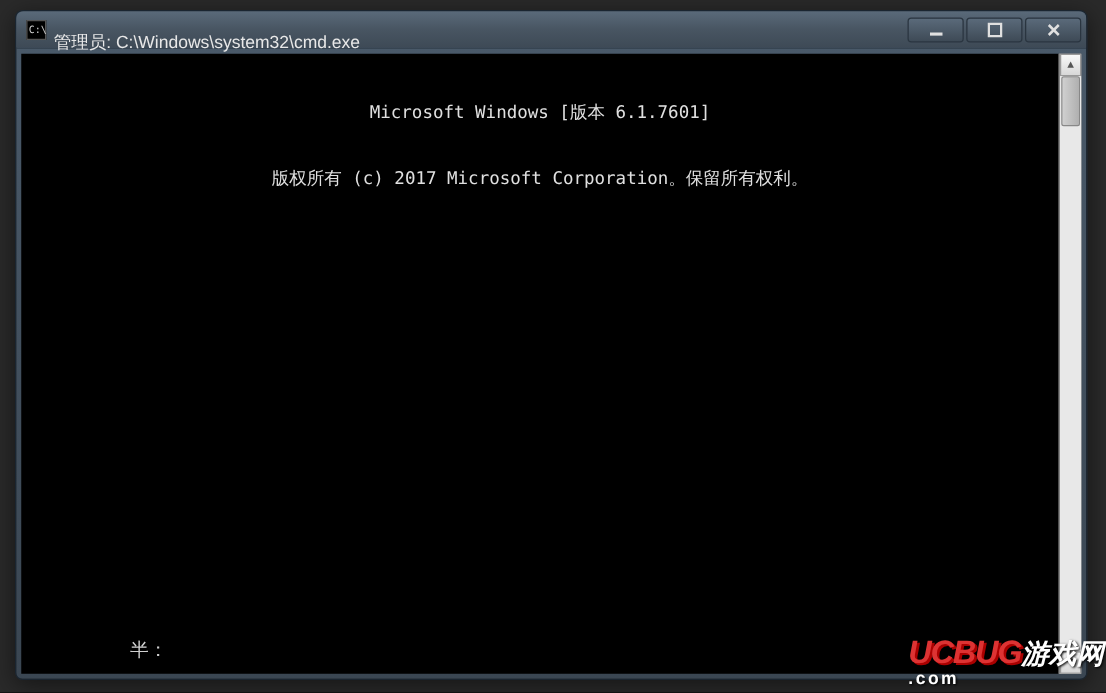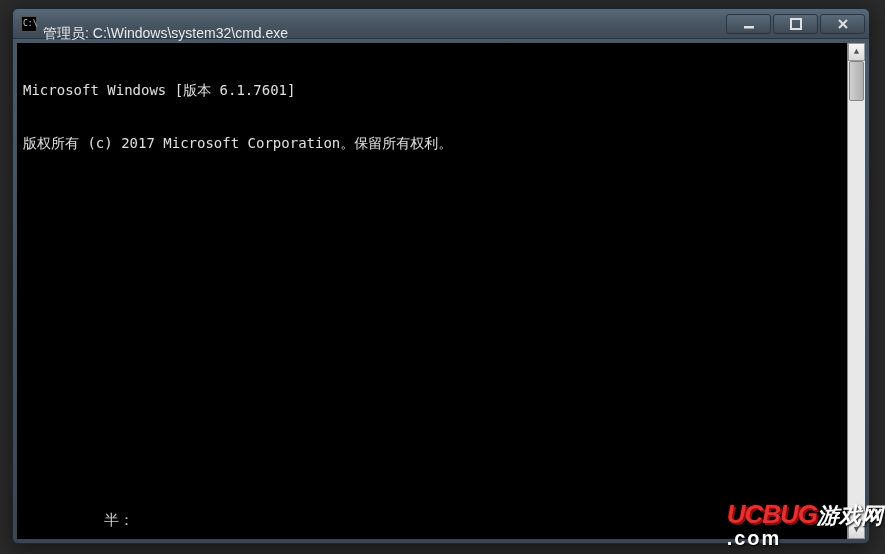--- a/index.html
+++ b/index.html
@@ -96,20 +96,21 @@
 
     .console-content {
       flex: 1;
       padding: 4px 6px;
       color: #e0e0e0;
       font-family: "NSimSun", "SimSun", "Consolas", monospace;
       font-size: 14px;
       line-height: 1.25;
       white-space: pre-wrap;
       word-break: break-all;
+      text-align: center;
     }
 
     .console-content .line {
       display: block;
     }
 
     .scrollbar {
       width: 18px;
       background: #f0f0f0;
       display: flex;
@@ -175,21 +176,21 @@
     }
 
     .watermark .wm-cn {
       font-size: 22px;
       color: #fff;
       font-style: italic;
       text-shadow: 1px 1px 2px #000;
     }
 
     .watermark .wm-sub {
-      font-size: 20px;
+      font-size: 14px;
       color: #fff;
       text-shadow: 1px 1px 2px #000;
       display: block;
       margin-top: -4px;
       letter-spacing: 2px;
     }
   </style>
 </head>
 <body>
 

